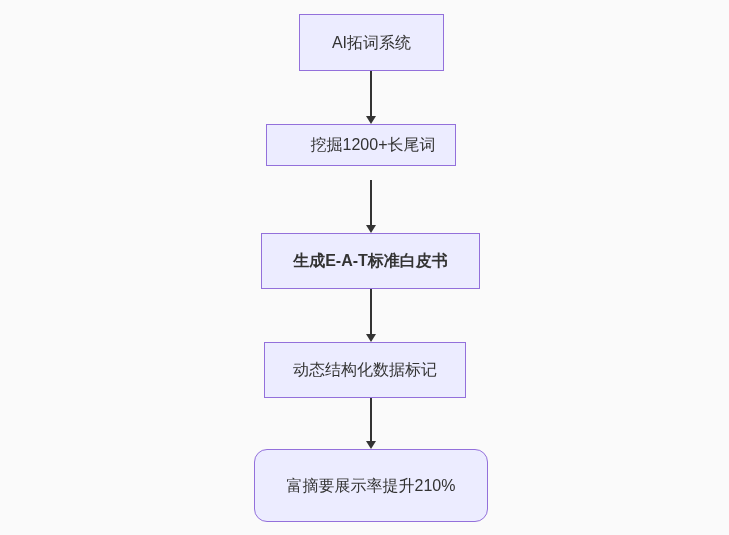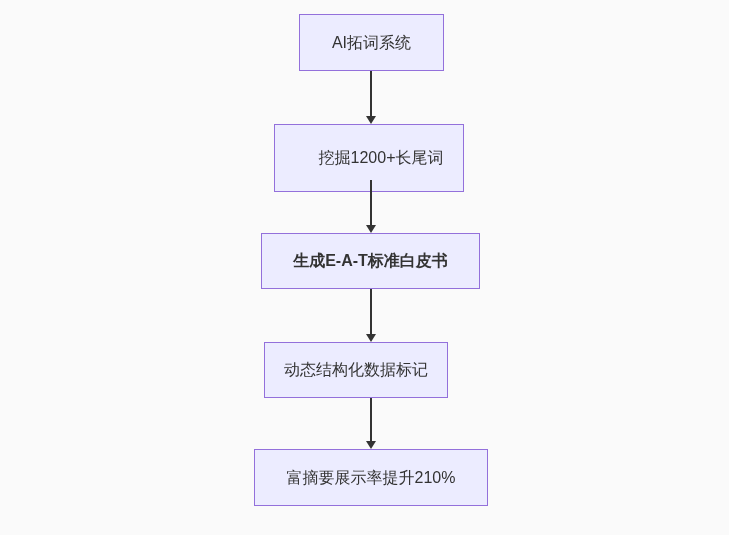--- a/index.html
+++ b/index.html
@@ -39,24 +39,24 @@
   }
   .flow-arrow .head {
     width: 0;
     height: 0;
     border-left: 5px solid transparent;
     border-right: 5px solid transparent;
     border-top: 8px solid var(--arrow, #333333);
   }
   
   #node-1 { left: 299px; top: 14px;  width: 145px; height: 57px; }
-  #node-2 { left: 274px; top: 124px; width: 190px; height: 68px; padding-left: 24px; }
+  #node-2 { left: 266px; top: 124px; width: 190px; height: 42px; padding-left: 24px; }
   #node-3 { left: 261px; top: 233px; width: 219px; height: 56px; font-weight: bold; }
-  #node-4 { left: 264px; top: 342px; width: 184px; height: 56px; }
-  #node-5 { left: 254px; top: 449px; width: 234px; height: 57px; }
+  #node-4 { left: 264px; top: 342px; width: 202px; height: 56px; }
+  #node-5 { left: 254px; top: 449px; width: 234px; height: 73px; border-radius: 13px; }
   
   #arrow-1 { left: 366px; top: 71px;  height: 53px; }
   #arrow-2 { left: 366px; top: 180px; height: 53px; }
   #arrow-3 { left: 366px; top: 289px; height: 53px; }
   #arrow-4 { left: 366px; top: 398px; height: 51px; }
 </style>
 </head>
 <body style="--bg: #fafafa; --node-fill: #ECECFF; --node-border: #9370DB; --text: #333333; --arrow: #333333;">
 
 <div id="node-1" class="flow-node">

